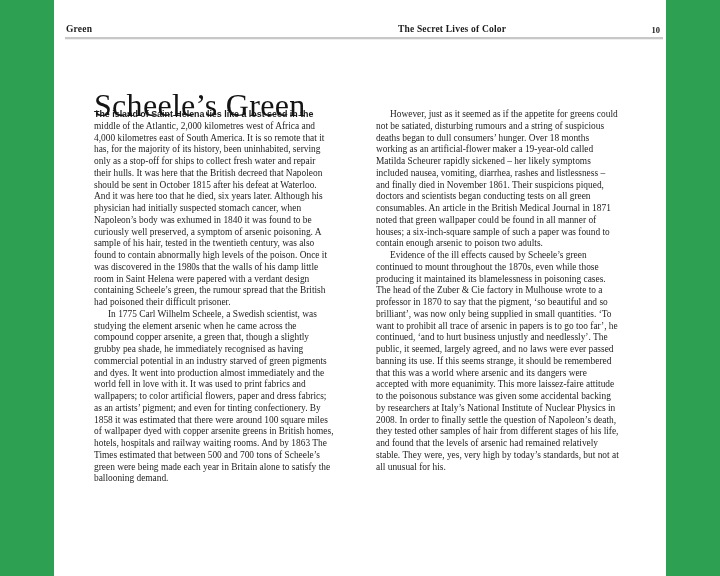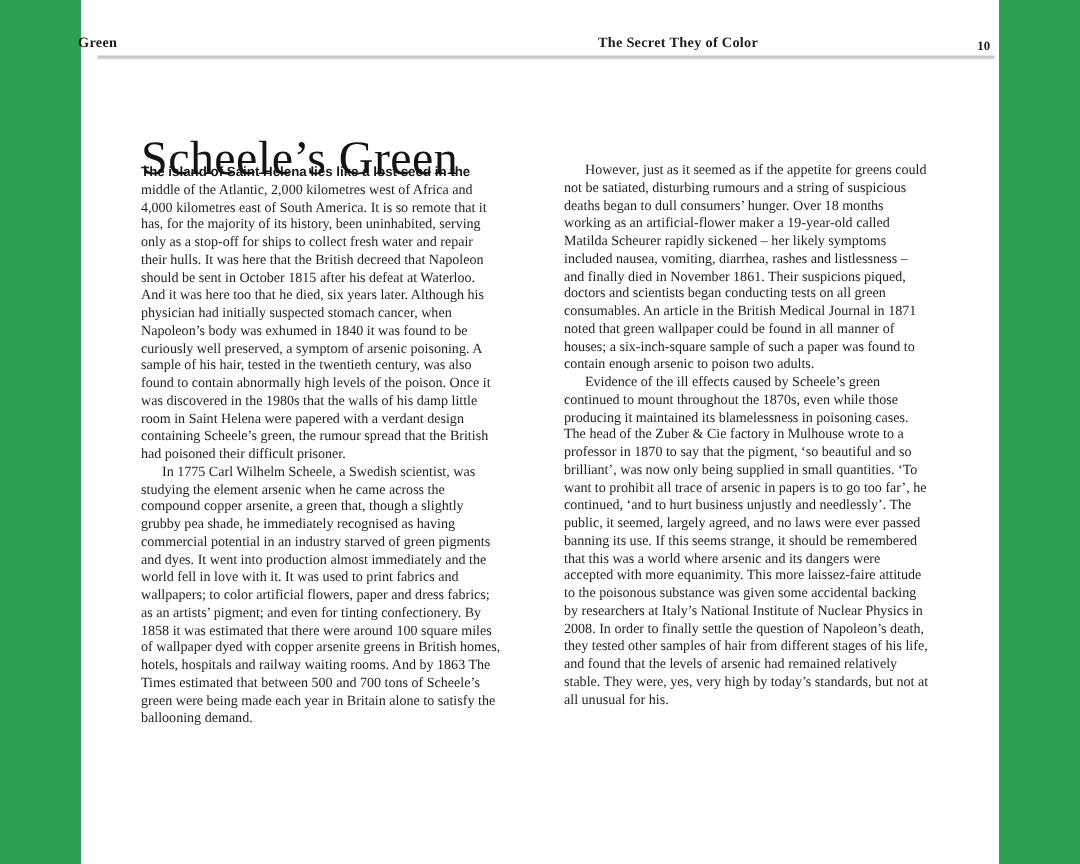--- a/index.html
+++ b/index.html
@@ -7,21 +7,21 @@
     width:720px; height:576px; position:relative; overflow:hidden;
     background:#ffffff;
     font-family:"Liberation Serif", serif;
     -webkit-font-smoothing:antialiased;
   }
   .band { position:absolute; top:0; bottom:0; width:54px; background:#2ea052; }
   .band-left  { left:0; }
   .band-right { right:0; }
 
   .header-left {
-    position:absolute; left:52px; top:24px;
+    position:absolute; left:66px; top:24px;
     font-size:9.5px; font-weight:700; color:#1c1c1c; letter-spacing:0.2px;
   }
   .header-center {
     position:absolute; left:452px; top:24px; transform:translateX(-50%);
     font-size:9.5px; font-weight:700; color:#1c1c1c; letter-spacing:0.2px; white-space:nowrap;
   }
   .header-page {
     position:absolute; right:60px; top:25px;
     font-size:8.5px; font-weight:700; color:#1c1c1c;
   }
@@ -52,21 +52,21 @@
   }
   .seg-italic { }
 </style>
 </head>
 <body>
 
 <div class="band band-left"></div>
 <div class="band band-right"></div>
 
 <div class="header-left">Green</div>
-<div class="header-center">The Secret They of Color</div>
+<div class="header-center">The Secret Lives of Color</div>
 <div class="header-page">10</div>
 <div class="header-rule"></div>
 
 <h1 class="article-title">Scheele’s Green</h1>
 
 <div class="col col-left">
     <p class="para"><span class="seg-bold-lead">The island of Saint Helena lies like a lost seed in the </span><span class="seg-normal">middle of the Atlantic, 2,000 kilometres west of Africa and 4,000 kilometres east of South America. It is so remote that it has, for the majority of its history, been uninhabited, serving only as a stop-off for ships to collect fresh water and repair their hulls. It was here that the British decreed that Napoleon should be sent in October 1815 after his defeat at Waterloo. And it was here too that he died, six years later. Although his physician had initially suspected stomach cancer, when Napoleon’s body was exhumed in 1840 it was found to be curiously well preserved, a symptom of arsenic poisoning. A sample of his hair, tested in the twentieth century, was also found to contain abnormally high levels of the poison. Once it was discovered in the 1980s that the walls of his damp little room in Saint Helena were papered with a verdant design containing Scheele’s green, the rumour spread that the British had poisoned their difficult prisoner.</span></p>
     <p class="para indent"><span class="seg-normal">In 1775 Carl Wilhelm Scheele, a Swedish scientist, was studying the element arsenic when he came across the compound copper arsenite, a green that, though a slightly grubby pea shade, he immediately recognised as having commercial potential in an industry starved of green pigments and dyes. It went into production almost immediately and the world fell in love with it. It was used to print fabrics and wallpapers; to color artificial flowers, paper and dress fabrics; as an artists’ pigment; and even for tinting confectionery. By 1858 it was estimated that there were around 100 square miles of wallpaper dyed with copper arsenite greens in British homes, hotels, hospitals and railway waiting rooms. And by 1863 </span><span class="seg-italic">The Times</span><span class="seg-normal"> estimated that between 500 and 700 tons of Scheele’s green were being made each year in Britain alone to satisfy the ballooning demand.</span></p>
   </div>
 <div class="col col-right">

